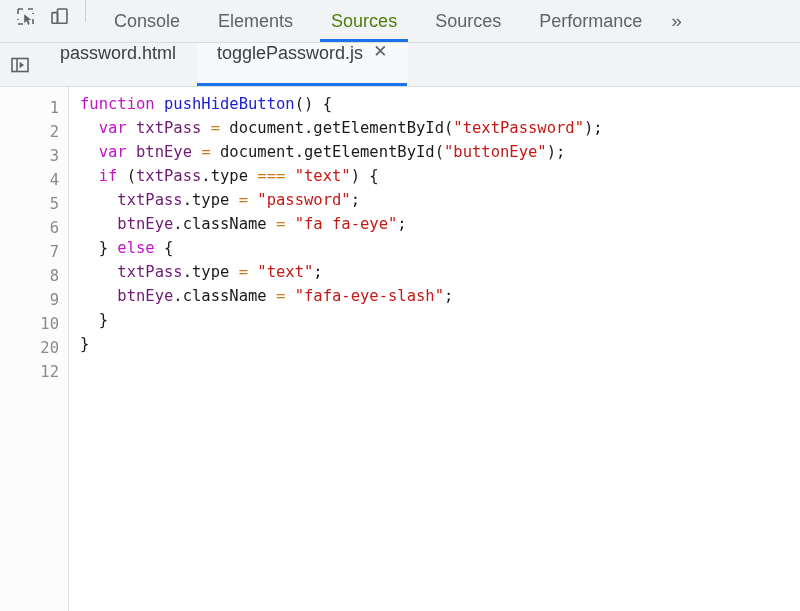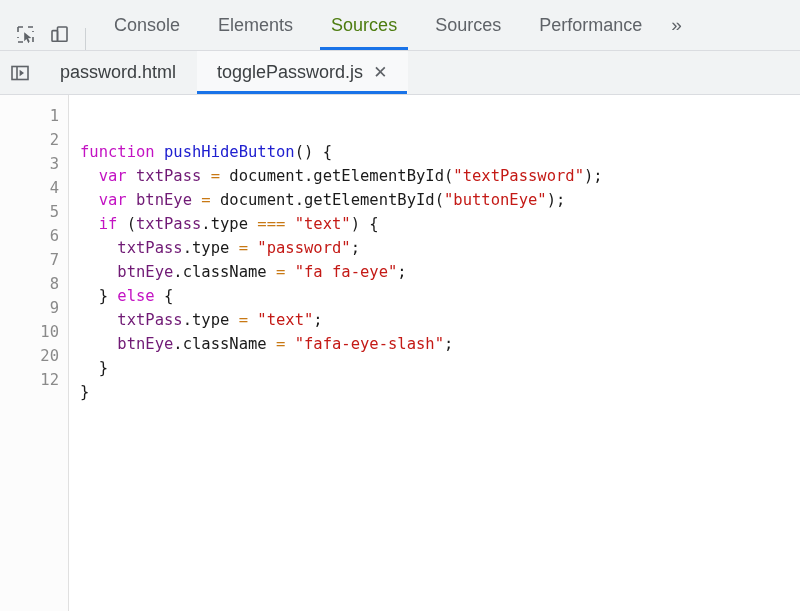--- a/index.html
+++ b/index.html
@@ -10,25 +10,25 @@
   body {
     width: 800px;
     height: 611px;
     font-family: "Liberation Sans", sans-serif;
     overflow: hidden;
     color: #202124;
   }
 
   
   .devtools-toolbar {
-    height: 51px;
+    height: 43px;
     background: #f1f3f4;
     border-bottom: 1px solid #dadce0;
     display: flex;
-    align-items: flex-end;
+    align-items: flex-start;
     box-sizing: border-box;
   }
   .tb-icon-btn {
     width: 34px;
     height: 32px;
     display: flex;
     align-items: center;
     justify-content: center;
     cursor: pointer;
   }
@@ -88,21 +88,20 @@
     width: 40px;
     display: flex;
     align-items: center;
     justify-content: center;
     cursor: pointer;
     flex: none;
   }
   .file-tab {
     position: relative;
     display: flex;
-    align-items: center;
     gap: 10px;
     padding: 0 20px;
     font-size: 18px;
     color: #3c4043;
     cursor: pointer;
     white-space: nowrap;
     border-right: 1px solid transparent;
   }
   .file-tab.selected {
     background: #f8f9fa;
@@ -148,21 +147,20 @@
   }
   .code {
     flex: 1;
     padding-top: 5px;
     padding-left: 11px;
     font-family: "DejaVu Sans Mono", monospace;
     font-size: 15.5px;
     line-height: 24px;
     white-space: pre;
     overflow: hidden;
-    margin-top: 40px;
   }
   .code .line { height: 24px; }
 
   
   .t-kw   { color: #c313c3; }
   .t-fn   { color: #2020d0; }
   .t-var  { color: #701a75; }
   .t-str  { color: #c41a16; }
   .t-op   { color: #c87814; }
   .t-txt  { color: #1a1a1a; }

